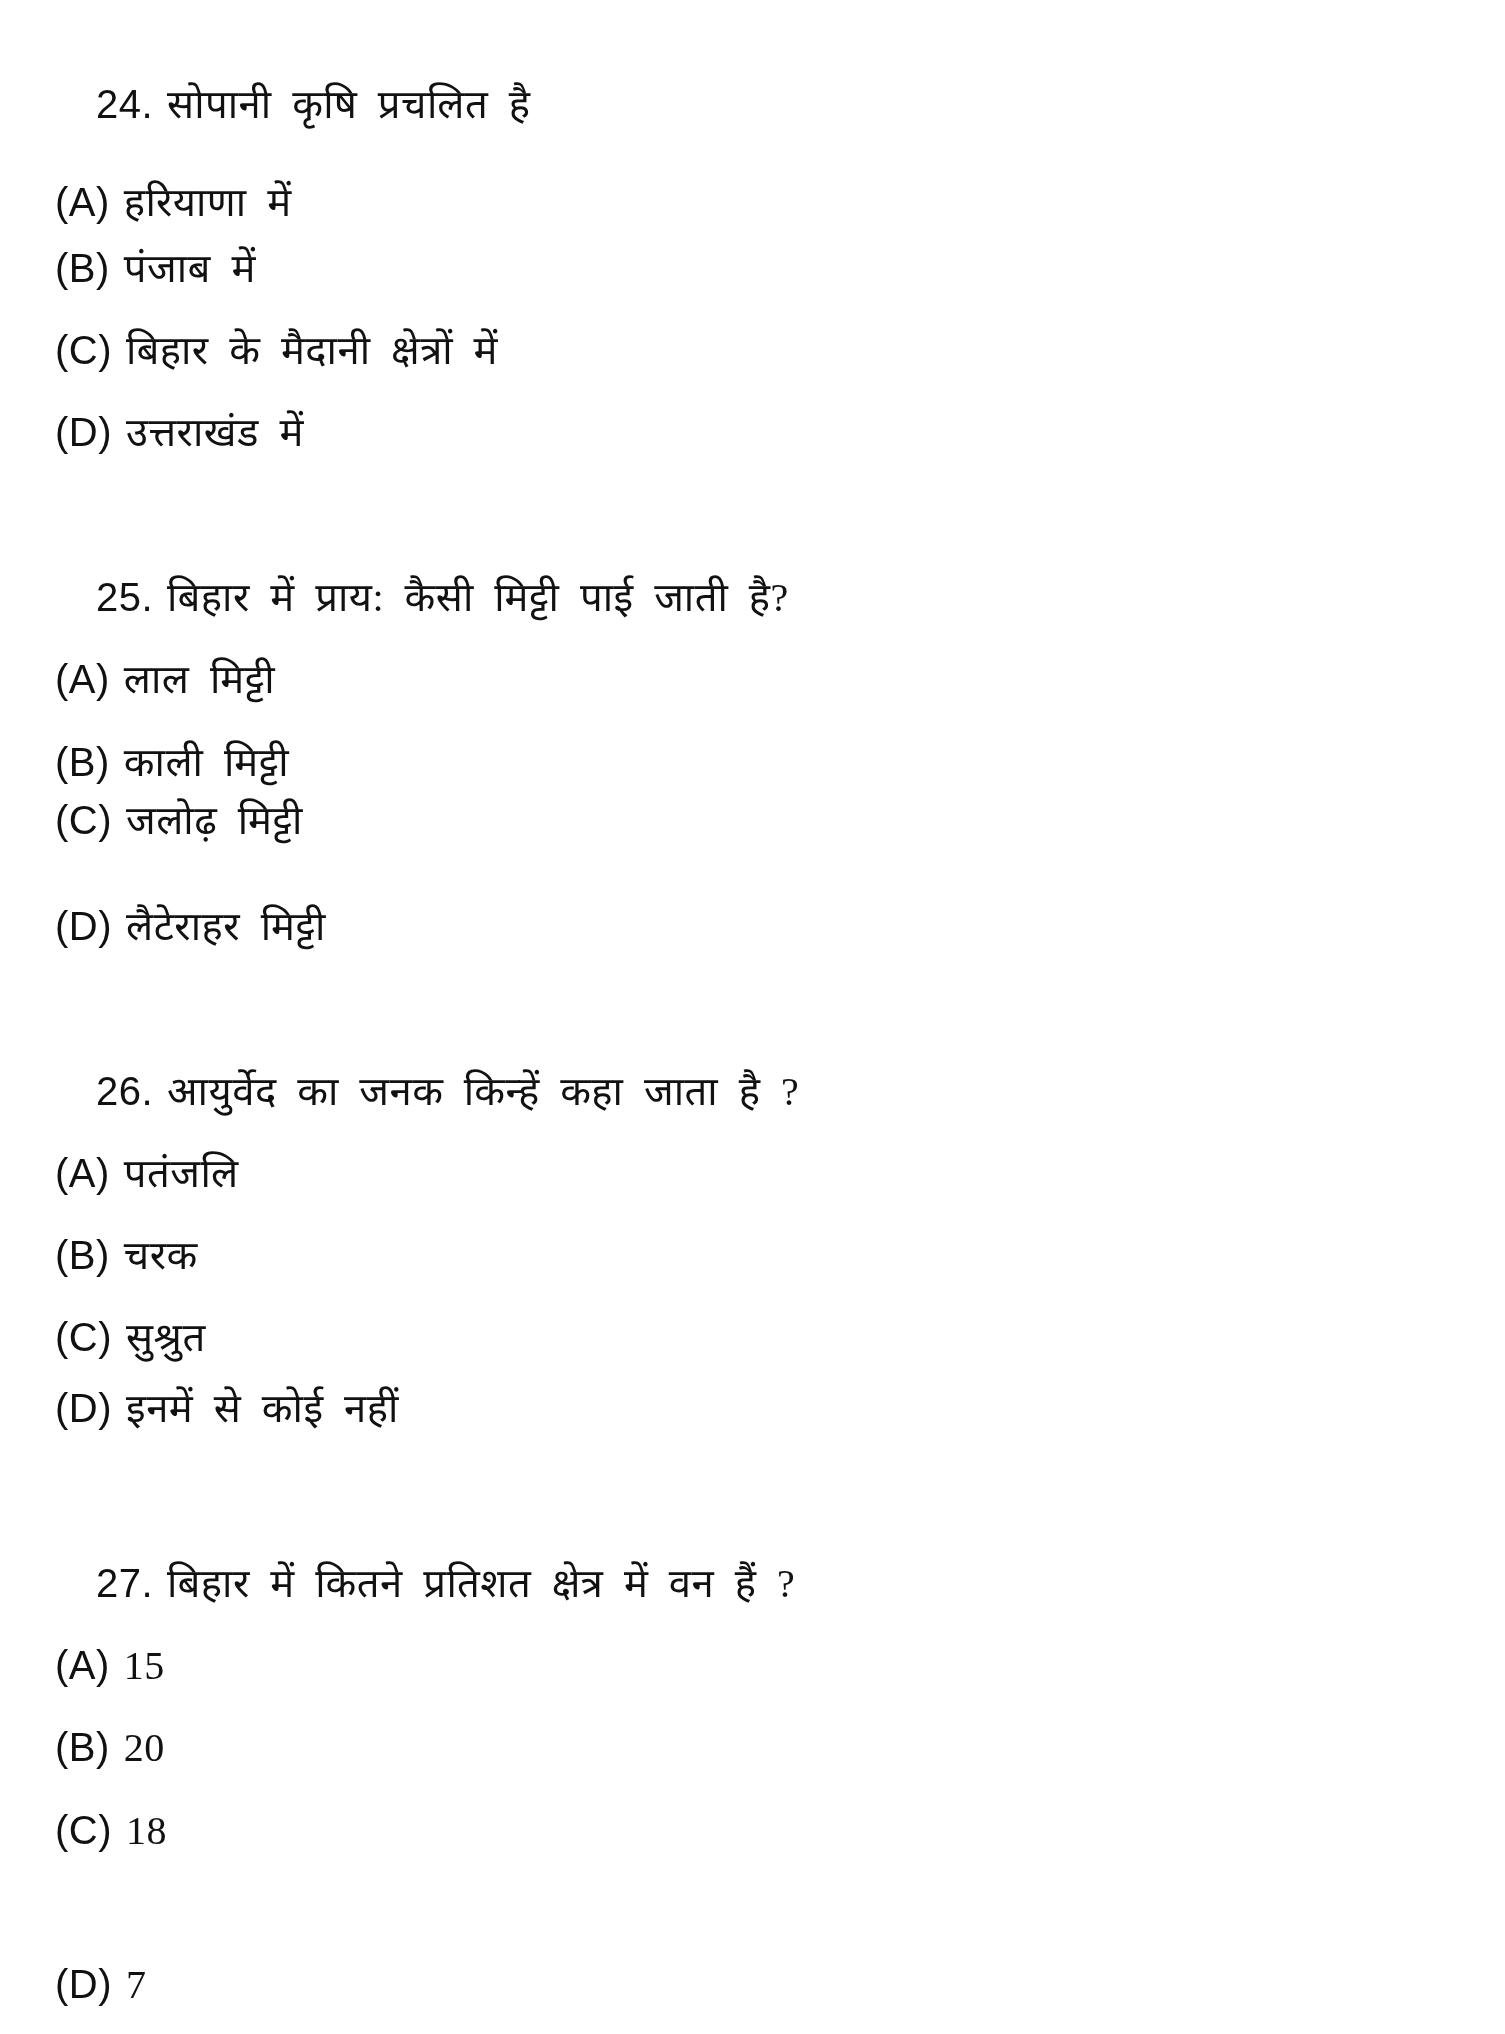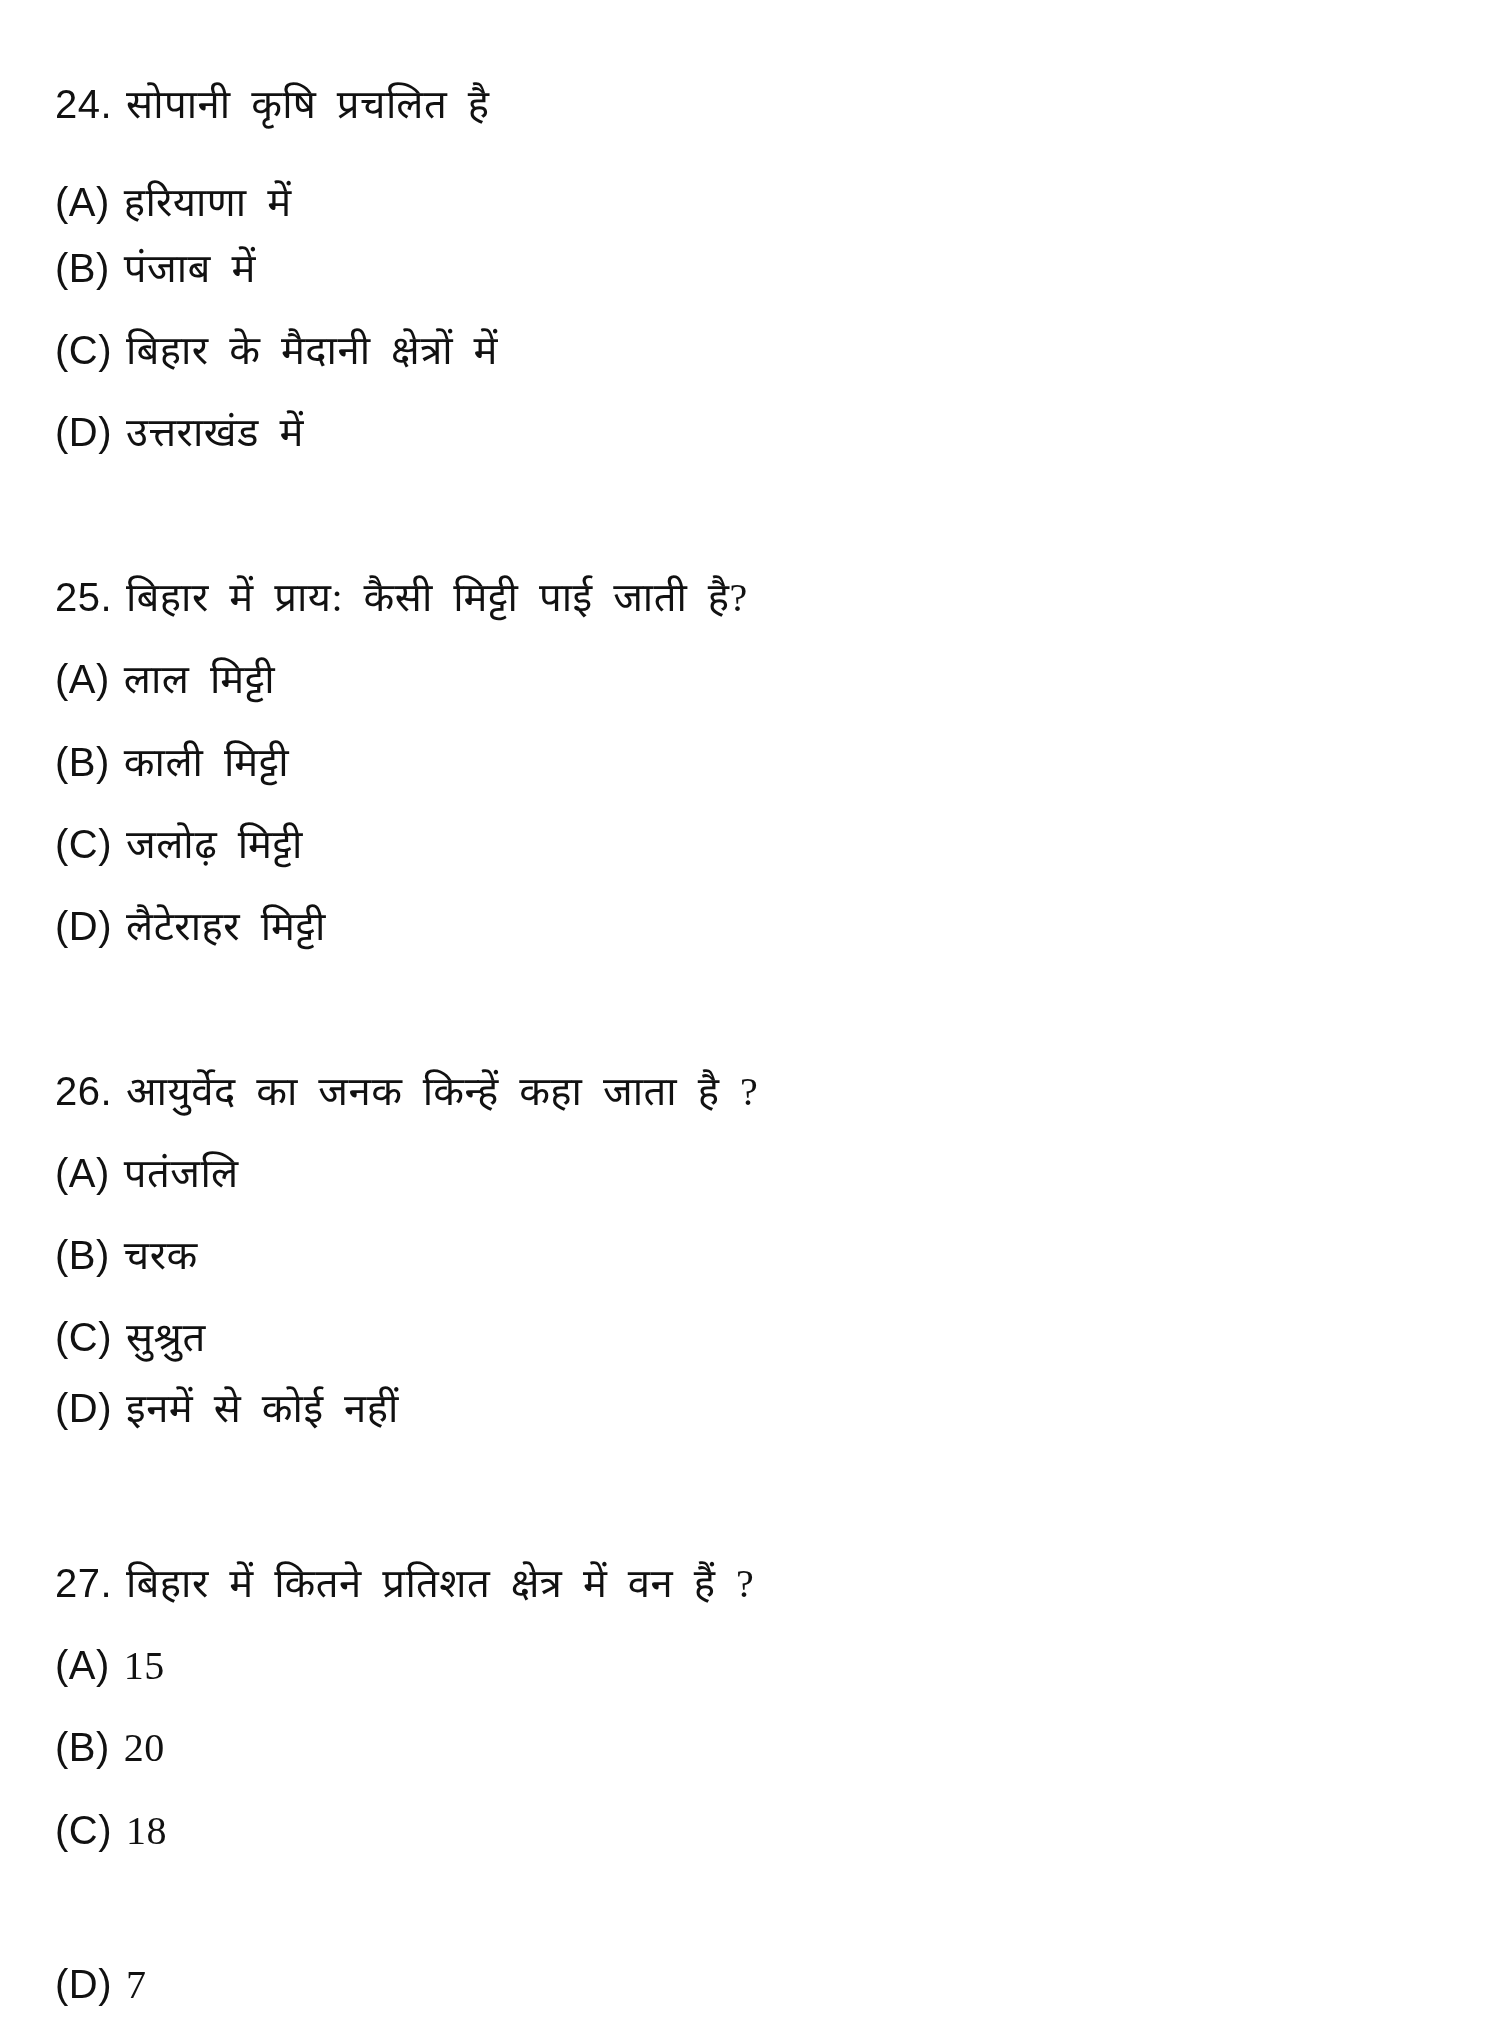--- a/index.html
+++ b/index.html
@@ -1,39 +1,39 @@
 <!DOCTYPE html>
 <html><head>
 <meta charset="utf-8">
 <style>
   html, body { margin: 0; padding: 0; background: #ffffff; }
   body { width: 1505px; height: 2034px; position: relative; overflow: hidden;
          font-family: "Liberation Sans", "DejaVu Sans", sans-serif; color: #111111; }
   .line { position: absolute; left: 55px; font-size: 40px; line-height: 48px; white-space: nowrap; letter-spacing: 0.5px; }
-  .num { margin-right: 14px; }
+  .num { margin-right: 14px; margin-left: 41px; }
   .label { margin-right: 14px; }
   .txt { word-spacing: 10px; font-family: Liberation Serif, serif; }
 </style>
 </head>
 <body>
 
 <div class="line" style="top:80px">
   <span class="num">24.</span><span class="txt">सोपानी कृषि प्रचलित है</span>
 </div>
 <div class="line" style="top:178px"><span class="label">(A)</span><span class="txt">हरियाणा में</span></div>
 <div class="line" style="top:244px"><span class="label">(B)</span><span class="txt">पंजाब में</span></div>
 <div class="line" style="top:326px"><span class="label">(C)</span><span class="txt">बिहार के मैदानी क्षेत्रों में</span></div>
 <div class="line" style="top:408px"><span class="label">(D)</span><span class="txt">उत्तराखंड में</span></div>
 
 <div class="line" style="top:573px">
   <span class="num">25.</span><span class="txt">बिहार में प्राय: कैसी मिट्टी पाई जाती है?</span>
 </div>
 <div class="line" style="top:655px"><span class="label">(A)</span><span class="txt">लाल मिट्टी</span></div>
 <div class="line" style="top:738px"><span class="label">(B)</span><span class="txt">काली मिट्टी</span></div>
-<div class="line" style="top:820px"><span class="label">(C)</span><span class="txt">जलोढ़ मिट्टी</span></div>
+<div class="line" style="top:796px"><span class="label">(C)</span><span class="txt">जलोढ़ मिट्टी</span></div>
 <div class="line" style="top:902px"><span class="label">(D)</span><span class="txt">लैटेराहर मिट्टी</span></div>
 
 <div class="line" style="top:1067px">
   <span class="num">26.</span><span class="txt">आयुर्वेद का जनक किन्हें कहा जाता है ?</span>
 </div>
 <div class="line" style="top:1149px"><span class="label">(A)</span><span class="txt">पतंजलि</span></div>
 <div class="line" style="top:1231px"><span class="label">(B)</span><span class="txt">चरक</span></div>
 <div class="line" style="top:1313px"><span class="label">(C)</span><span class="txt">सुश्रुत</span></div>
 <div class="line" style="top:1384px"><span class="label">(D)</span><span class="txt">इनमें से कोई नहीं</span></div>
 

